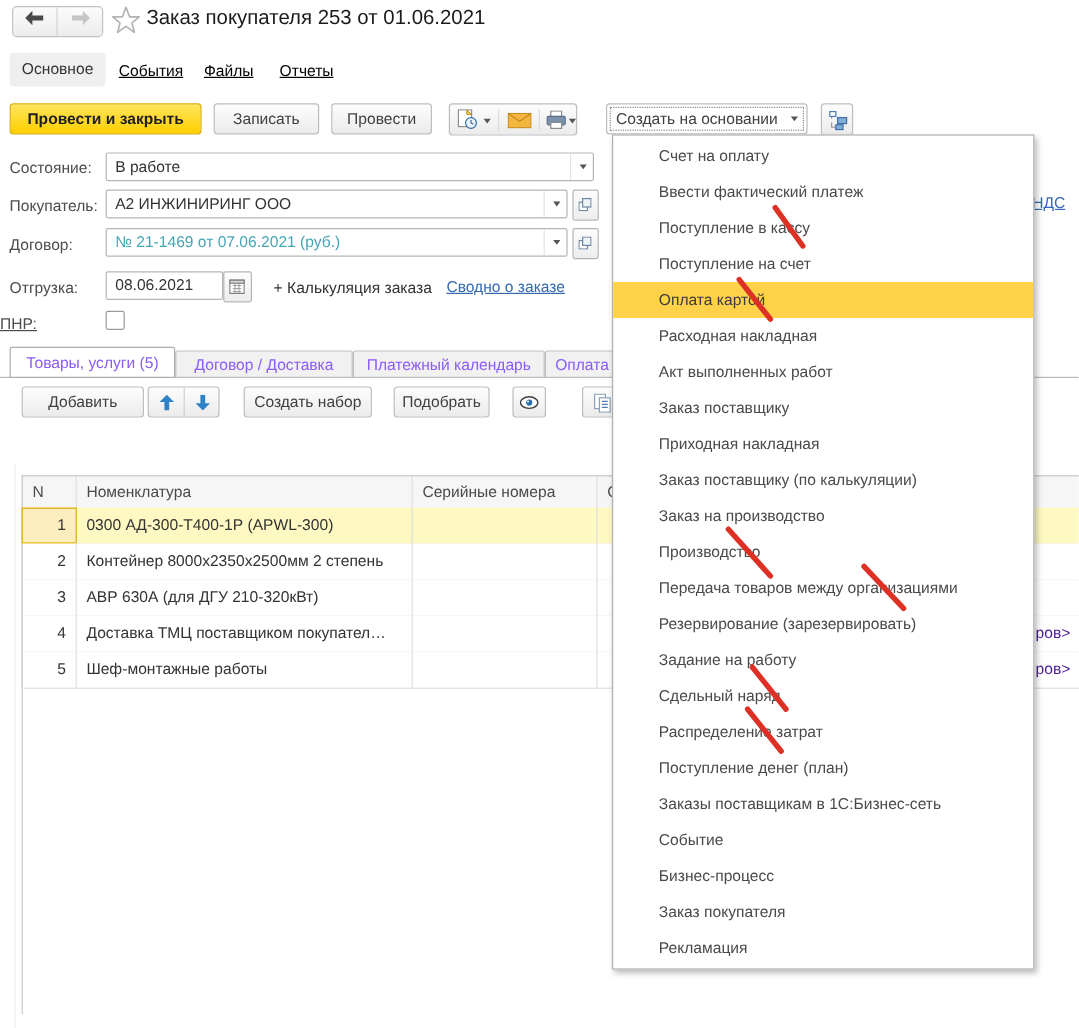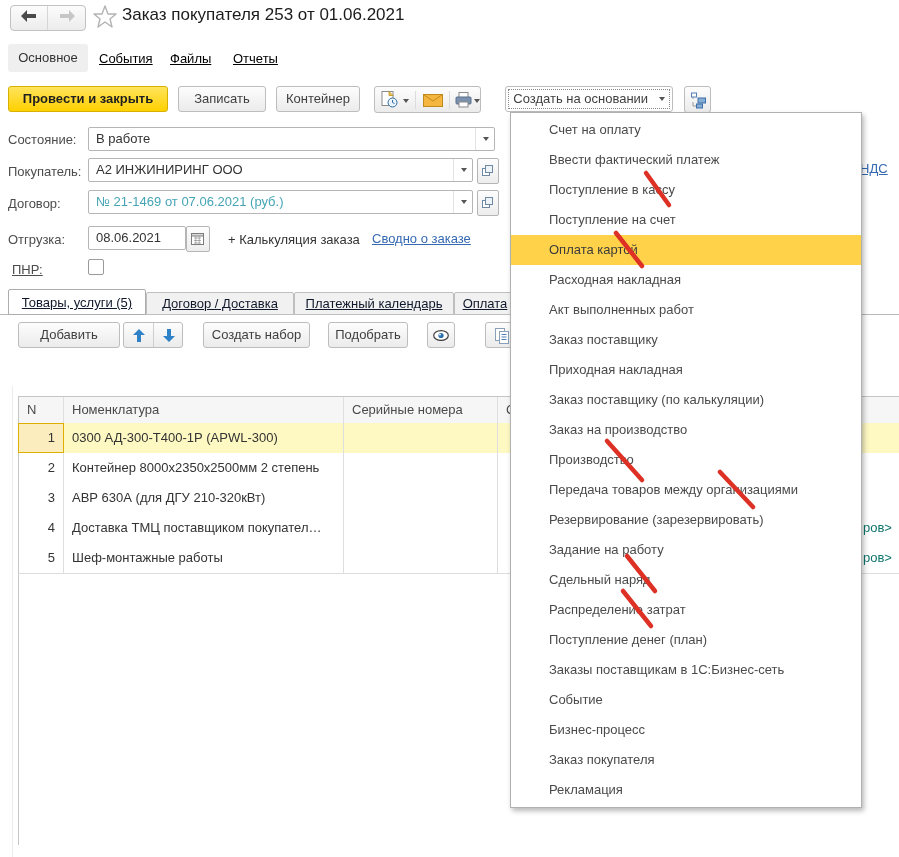--- a/index.html
+++ b/index.html
@@ -27,39 +27,39 @@
   .combo-zone{position:absolute;right:0;top:0;width:18px;height:22px;border-left:1px solid #e3e3e3;}
   .combo-arrow{position:absolute;right:5px;top:9px;width:0;height:0;border-left:3.5px solid transparent;
        border-right:3.5px solid transparent;border-top:4px solid #555;}
   .openbtn{position:absolute;width:20px;height:24px;border:1px solid #b5b5b5;border-radius:2px;
        background:linear-gradient(#fdfdfd,#ededed);}
   .link{position:absolute;font-size:13px;color:#3569b2;text-decoration:underline;white-space:nowrap;}
   .checkbox{position:absolute;width:14px;height:14px;border:1px solid #9a9a9a;border-radius:2px;background:#fff;}
   
   .tabline{position:absolute;left:0;top:314px;width:899px;height:1px;background:#b9b9b9;}
   .stab{position:absolute;top:292px;height:23px;background:#f1f1f1;border:1px solid #bfbfbf;
-       font-size:13px;color:#0f172a;text-align:center;line-height:21px;box-sizing:border-box;
-       border-radius:2px 2px 0 0;white-space:nowrap;overflow:hidden;text-decoration:underline;}
+       font-size:13px;color:#8b5cf6;text-align:center;line-height:21px;box-sizing:border-box;
+       border-radius:2px 2px 0 0;white-space:nowrap;overflow:hidden;}
   .stab.active{top:289px;height:26px;background:#fff;border-bottom:1px solid #fff;z-index:6;
        line-height:25px;border-color:#adadad;}
   
   .tbl-outer-line{position:absolute;left:12px;top:386px;width:1px;height:471px;background:#ececec;}
   .thead{position:absolute;left:18px;top:396px;width:881px;height:27px;background:#f6f6f6;
        border:1px solid #c6c6c6;border-right:none;display:flex;font-size:13px;color:#4a4a4a;}
   .trow{position:absolute;left:18px;width:881px;height:30px;display:flex;font-size:13px;color:#333;
        border-left:1px solid #c6c6c6;border-bottom:1px solid #dedede;background:#fff;}
   .trow.sel{background:#fef9c3;}
   .tcell{box-sizing:border-box;padding:0 8px;line-height:29px;white-space:nowrap;overflow:hidden;
        border-right:1px solid #dedede;}
   .thead .tcell{line-height:25px;}
   .c-n{width:45px;}.c-name{width:280px;}.c-ser{width:154px;}.c-cont{flex:1;border-right:none;}
   .trow .c-n{text-align:right;}
   .selcell{position:absolute;left:18px;top:423px;width:46px;height:30px;box-sizing:border-box;
        border:1px solid #dfae00;background:#fbedbd;}
-  .frag{position:absolute;left:863px;font-size:13px;color:#0f766e;line-height:30px;}
+  .frag{position:absolute;left:863px;font-size:13px;color:#4c1d95;line-height:30px;}
   
   .menu{position:absolute;left:510px;top:112px;width:352px;background:#fff;border:1px solid #b0b0b0;
        box-shadow:2px 3px 5px rgba(0,0,0,.28);z-index:30;padding:2px 0;box-sizing:border-box;}
   .mitem{height:30px;line-height:30px;padding-left:38px;font-size:13px;color:#4a4a4a;white-space:nowrap;}
   .mitem.hl{background:#ffd24a;color:#3b3b3b;}
   .slashsvg{position:absolute;left:0;top:0;z-index:40;pointer-events:none;}
   .iconbtn{position:absolute;box-sizing:border-box;border:1px solid #bdbdbd;border-radius:3px;
        background:linear-gradient(#fdfdfd,#ebebeb);}
   .sep{position:absolute;top:4px;width:1px;height:18px;background:#dcdcdc;}
 </style>
@@ -83,21 +83,21 @@
 </svg>
 <div class="title">Заказ покупателя 253 от 01.06.2021</div>
 
 <div class="navtab-box">Основное</div>
 <a class="navlink" style="left:99px;">События</a>
 <a class="navlink" style="left:170px;">Файлы</a>
 <a class="navlink" style="left:233px;">Отчеты</a>
 
 <div class="btn btn-yellow" style="left:8px;top:86px;width:160px;">Провести и закрыть</div>
 <div class="btn" style="left:178px;top:86px;width:88px;">Записать</div>
-<div class="btn" style="left:276px;top:86px;width:84px;">Контейнер</div>
+<div class="btn" style="left:276px;top:86px;width:84px;">Провести</div>
 
 <div class="iconbtn" style="left:374px;top:86px;width:107px;height:27px;">
   <svg class="abs" style="left:6px;top:4px;" width="17" height="17" viewBox="0 0 17 17">
     <rect x="1" y="0.5" width="11" height="14" fill="#fff" stroke="#8a8a8a"></rect>
     <path d="M8 0.5 L12 4.5 L8 4.5 Z" fill="#f2c94c" stroke="#b98f1e" stroke-width="0.8"></path>
     <circle cx="11.5" cy="11.5" r="4.5" fill="#eaf2fb" stroke="#2e6da4"></circle>
     <path d="M11.5 9 L11.5 11.5 L13.5 12.5" stroke="#2e6da4" fill="none"></path>
   </svg>
   <div class="combo-arrow" style="right:auto;left:28px;top:12px;"></div>
   <div class="sep" style="left:40px;"></div>
@@ -166,21 +166,21 @@
   <svg class="abs" style="left:4px;top:5px;" width="13" height="13" viewBox="0 0 13 13">
     <rect x="0.5" y="1.5" width="12" height="11" fill="#fff" stroke="#7c7c7c"></rect>
     <rect x="0.5" y="1.5" width="12" height="2.5" fill="#d9d9d9" stroke="#7c7c7c"></rect>
     <path d="M3 6 h7 M3 8.5 h7 M3 11 h7 M4.8 4 v8 M8.2 4 v8" stroke="#9a9a9a" stroke-width="0.8"></path>
   </svg>
 </div>
 <div class="flabel" style="left:228px;top:232px;color:#333;">+ Калькуляция заказа</div>
 <a class="link" style="left:372px;top:231px;">Сводно о заказе</a>
 <a class="link" style="left:850px;top:161px;z-index:5;">с НДС</a>
 
-<div class="flabel" style="left:12px;top:262px;text-decoration:underline;">ПНР:</div>
+<div class="flabel" style="left:0;top:262px;text-decoration:underline;">ПНР:</div>
 <div class="checkbox" style="left:88px;top:259px;"></div>
 
 <div class="tabline"></div>
 <div id="section-tabs">
     <div class="stab active" style="left: 8px; width: 138px;">Товары, услуги (5)</div>
     <div class="stab" style="left: 146px; width: 148px;">Договор / Доставка</div>
     <div class="stab" style="left: 294px; width: 160px;">Платежный календарь</div>
     <div class="stab" style="left: 454px; width: 62px;">Оплата</div>
     <div class="stab" style="left: 516px; width: 60px;"></div>
   </div>

